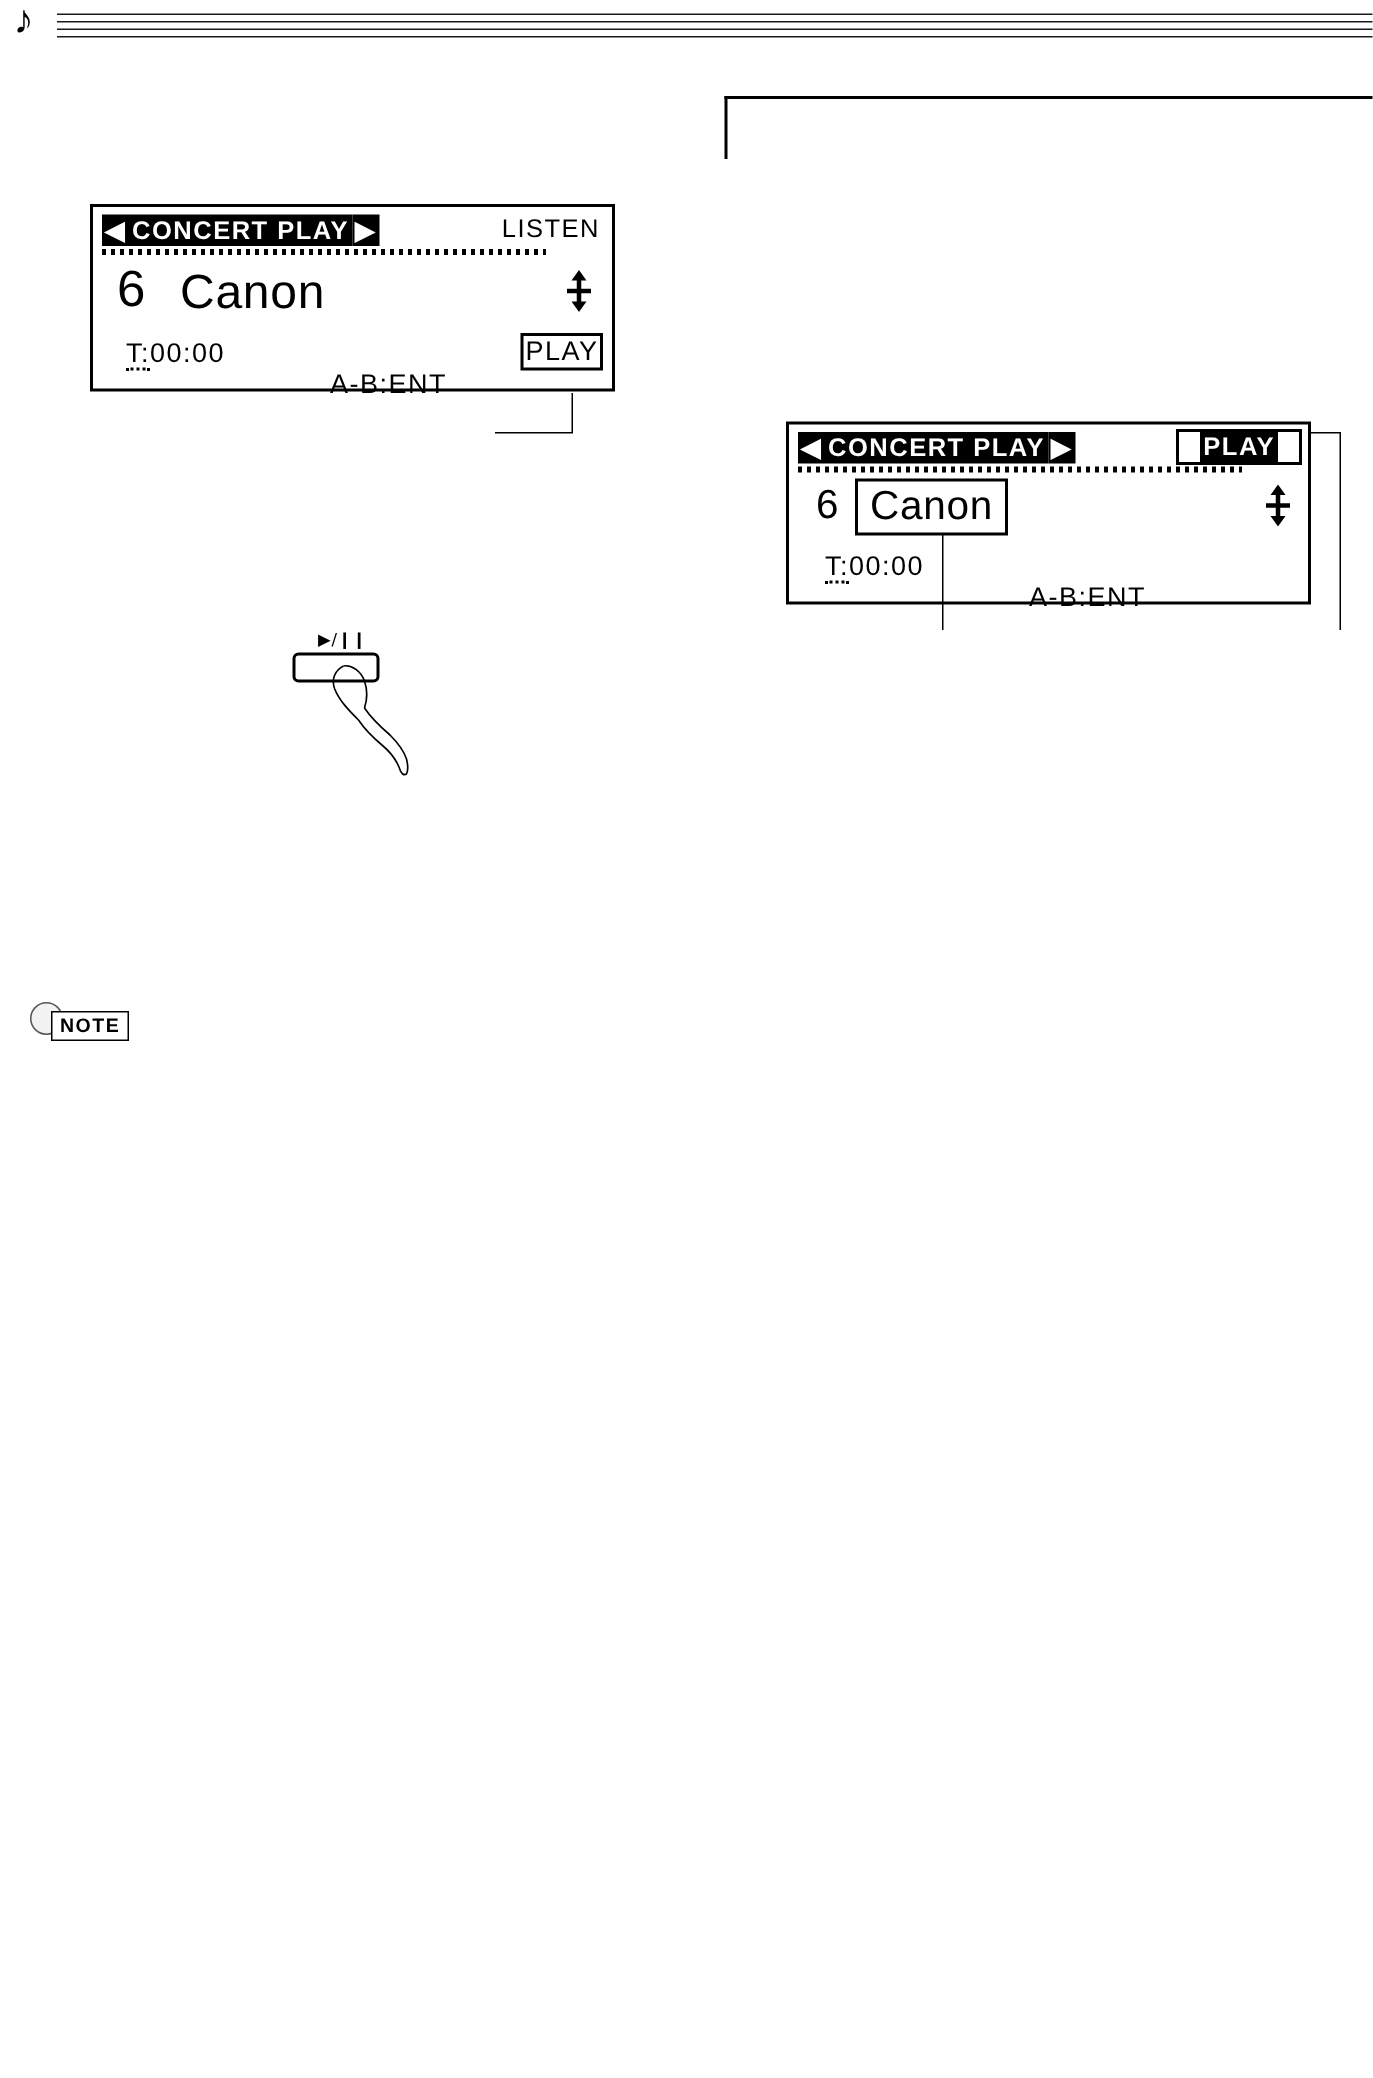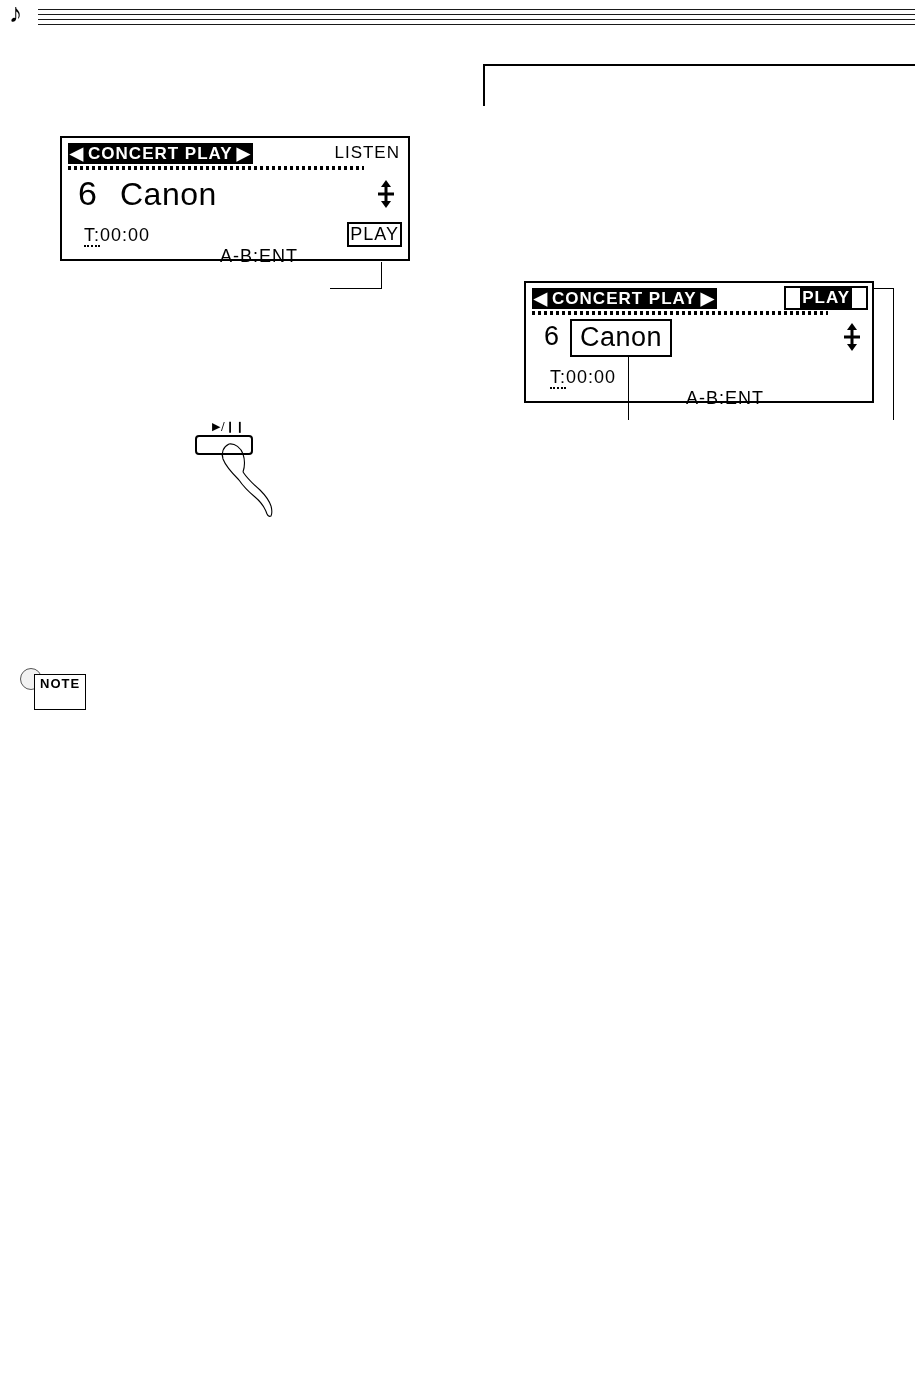--- a/index.html
+++ b/index.html
@@ -271,21 +271,21 @@
   }
   .note-word {
     position: absolute;
     left: 14px;
     top: 6px;
     border: 1px solid #000;
     background: #ffffff;
     font-size: 13px;
     font-weight: bold;
     letter-spacing: 1px;
-    padding: 1px 5px 18px 5px;
+    padding: 1px 5px 2px 5px;
     font-family: "Liberation Sans", sans-serif;
   }
 </style>
 </head>
 <body>
 
 <div class="page-header">
   <div class="header-rule r1"></div>
   <div class="header-rule r2"></div>
   <div class="header-rule r3"></div>

